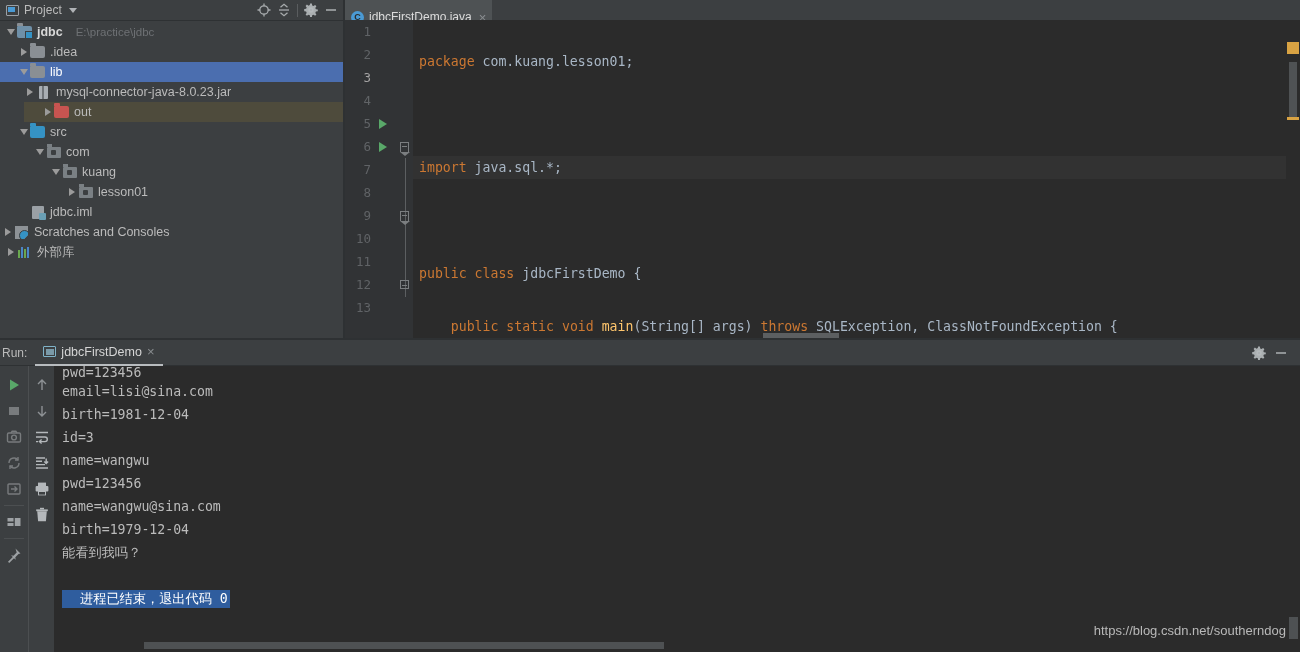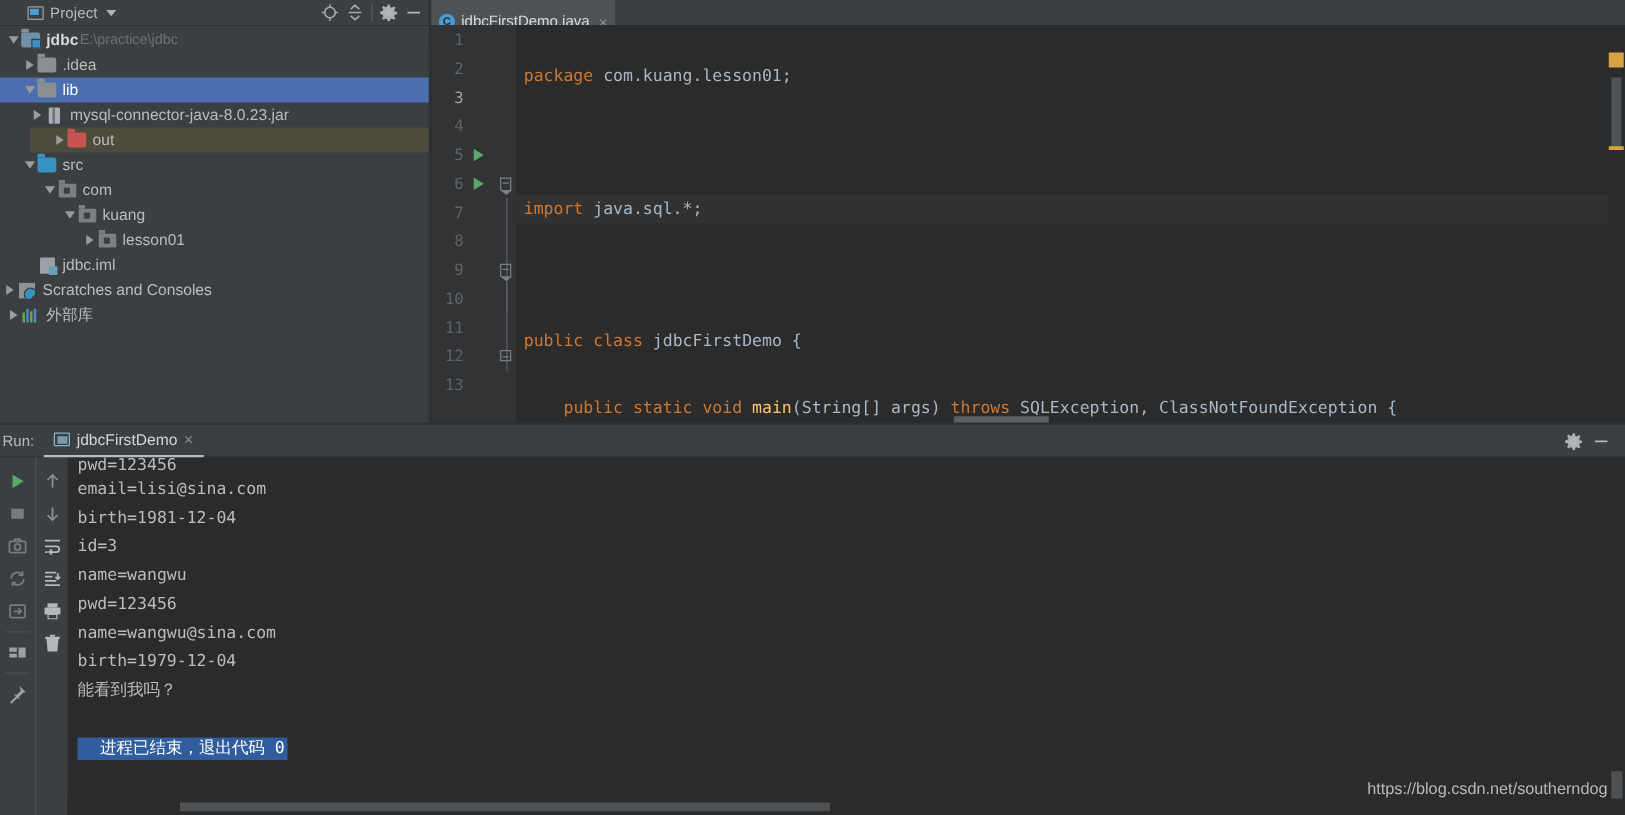--- a/index.html
+++ b/index.html
@@ -11,21 +11,21 @@
   }
   .app { position: relative; width: 1300px; height: 652px; background: #3c3f41; }
 
   
   .project-panel {
     position: absolute; left: 0; top: 0; width: 345px; height: 340px;
     background: #3c3f41;
   }
   .project-header {
     height: 21px; background: #3c3f41; display: flex; align-items: center;
-    padding: 0 4px 0 22px; border-bottom: 1px solid #2e3133;
+    padding: 0 4px 0 6px; border-bottom: 1px solid #2e3133;
   }
   .ph-icon { width: 13px; height: 13px; margin-right: 5px; flex: 0 0 auto; position: relative;}
   .ph-title { color: #bbbbbb; font-size: 12px; letter-spacing: .1px; }
   .ph-caret {
     width: 0; height: 0; margin-left: 7px;
     border-left: 4px solid transparent; border-right: 4px solid transparent;
     border-top: 5px solid #b0b3b6;
   }
   .ph-spacer { flex: 1 1 auto; }
   .ph-btn { width: 20px; height: 18px; display: flex; align-items: center; justify-content: center; }
@@ -49,21 +49,21 @@
     width: 0; height: 0; border-top: 4.5px solid transparent;
     border-bottom: 4.5px solid transparent; border-left: 6px solid #9b9b9b;
   }
   .tw .arrow-d {
     width: 0; height: 0; border-left: 4.5px solid transparent;
     border-right: 4.5px solid transparent; border-top: 6px solid #9b9b9b;
   }
   .ticon { width: 16px; flex: 0 0 16px; height: 16px; margin-right: 4px; position: relative; }
   .tlabel { color: #bbbbbb; }
   .tlabel.bold { font-weight: bold; color: #d7d7d7; }
-  .tpath { color: #6e7174; font-size: 11.5px; margin-left: 1px; }
+  .tpath { color: #6e7174; font-size: 11.5px; margin-left: 13px; }
   .tree-row.selected .tlabel, .tree-row.selected .tpath { color: #ffffff; }
 
   
   .folder { width: 15px; height: 12px; position: absolute; top: 2px; left: 0;
             background: #8a8f94; border-radius: 1px 2px 2px 2px; }
   .folder::before { content:""; position:absolute; top:-3px; left:0; width:6px; height:3px;
             background:#8a8f94; border-radius:1px 1px 0 0; }
   .folder.src { background:#3592c4; } .folder.src::before{ background:#3592c4; }
   .folder.out { background:#c75450; } .folder.out::before{ background:#c75450; }
   .folder.badge::after{ content:""; position:absolute; right:-1px; bottom:-1px; width:6px;height:6px;
@@ -141,21 +141,21 @@
   }
   .ed-scroll-thumb { position:absolute; left:3px; top:22px; width:8px; height:58px;
     background:#4f5254; border-radius:0; }
   .marker-top { position:absolute; right:1px; top:22px; width:12px; height:12px; background:#d9a343;}
   .marker-mid { position:absolute; right:1px; top:97px; width:12px; height:3px; background:#d9a343;}
 
   .h-scroll { position:absolute; left:74px; bottom:0; height:7px; width:1180px; background:transparent;}
   .h-scroll-thumb { position:absolute; left:344px; bottom:1px; height:6px; width:76px; background:#5c5f61;}
 
   
-  .run-panel { position:absolute; left:0; top:340px; right:0; bottom:0; background:#7f1d1d;border-radius:11px; }
+  .run-panel { position:absolute; left:0; top:340px; right:0; bottom:0; background:#a3a3a3;border-radius:11px; }
   .run-header { height: 26px; display:flex; align-items:center; background:#3c3f41;
                 border-bottom:1px solid #2e3133; padding-left:2px;}
   .run-label { color:#bbbbbb; font-size:12px; margin-right:8px; padding-left:0px;}
   .run-tab { display:flex; align-items:center; gap:5px; padding: 0 8px; height:26px;
              border-bottom:2px solid #b8bcbf; }
   .run-tab-ic { width:13px; height:11px; border:1.5px solid #7fb3c8; border-radius:1px; position:relative;}
   .run-tab-ic::after{content:"";position:absolute;inset:1.5px;background:#7a9aa8;}
   .run-tab-label { color:#d5d5d5; font-size:12.5px;}
   .run-tab-close { color:#8a8e91; font-size:13px;}
   .run-hdr-spacer { flex:1 1 auto;}

